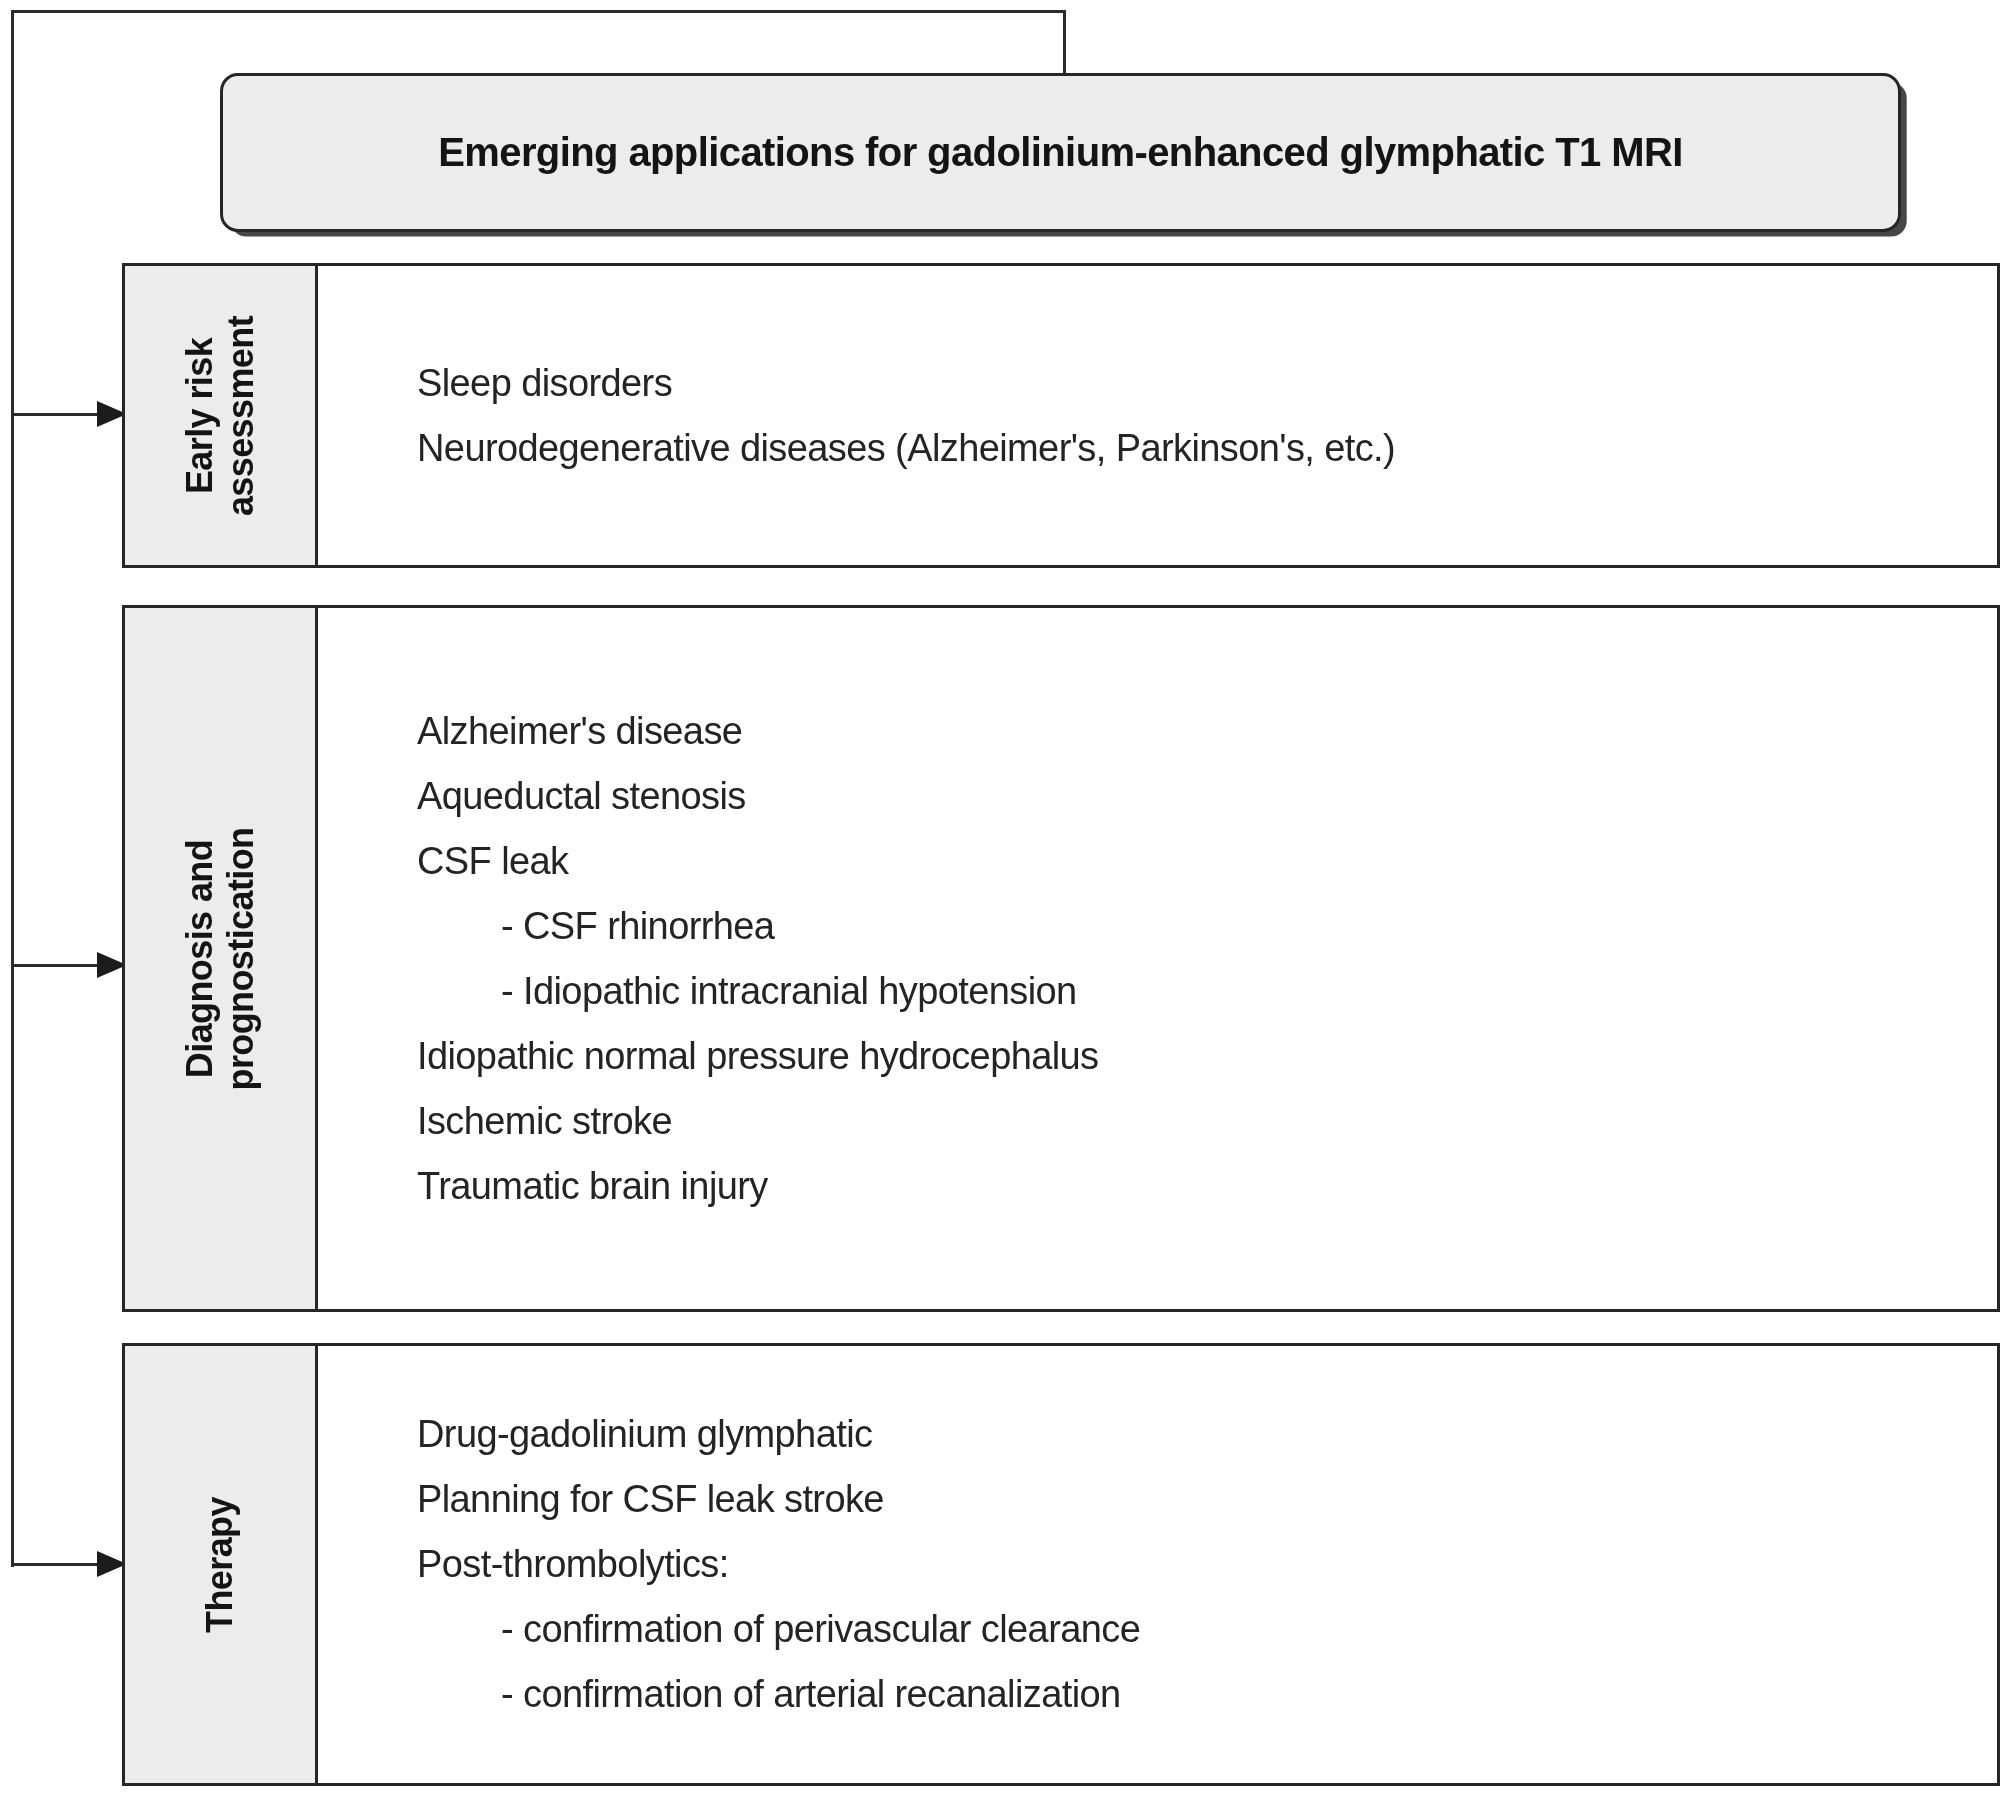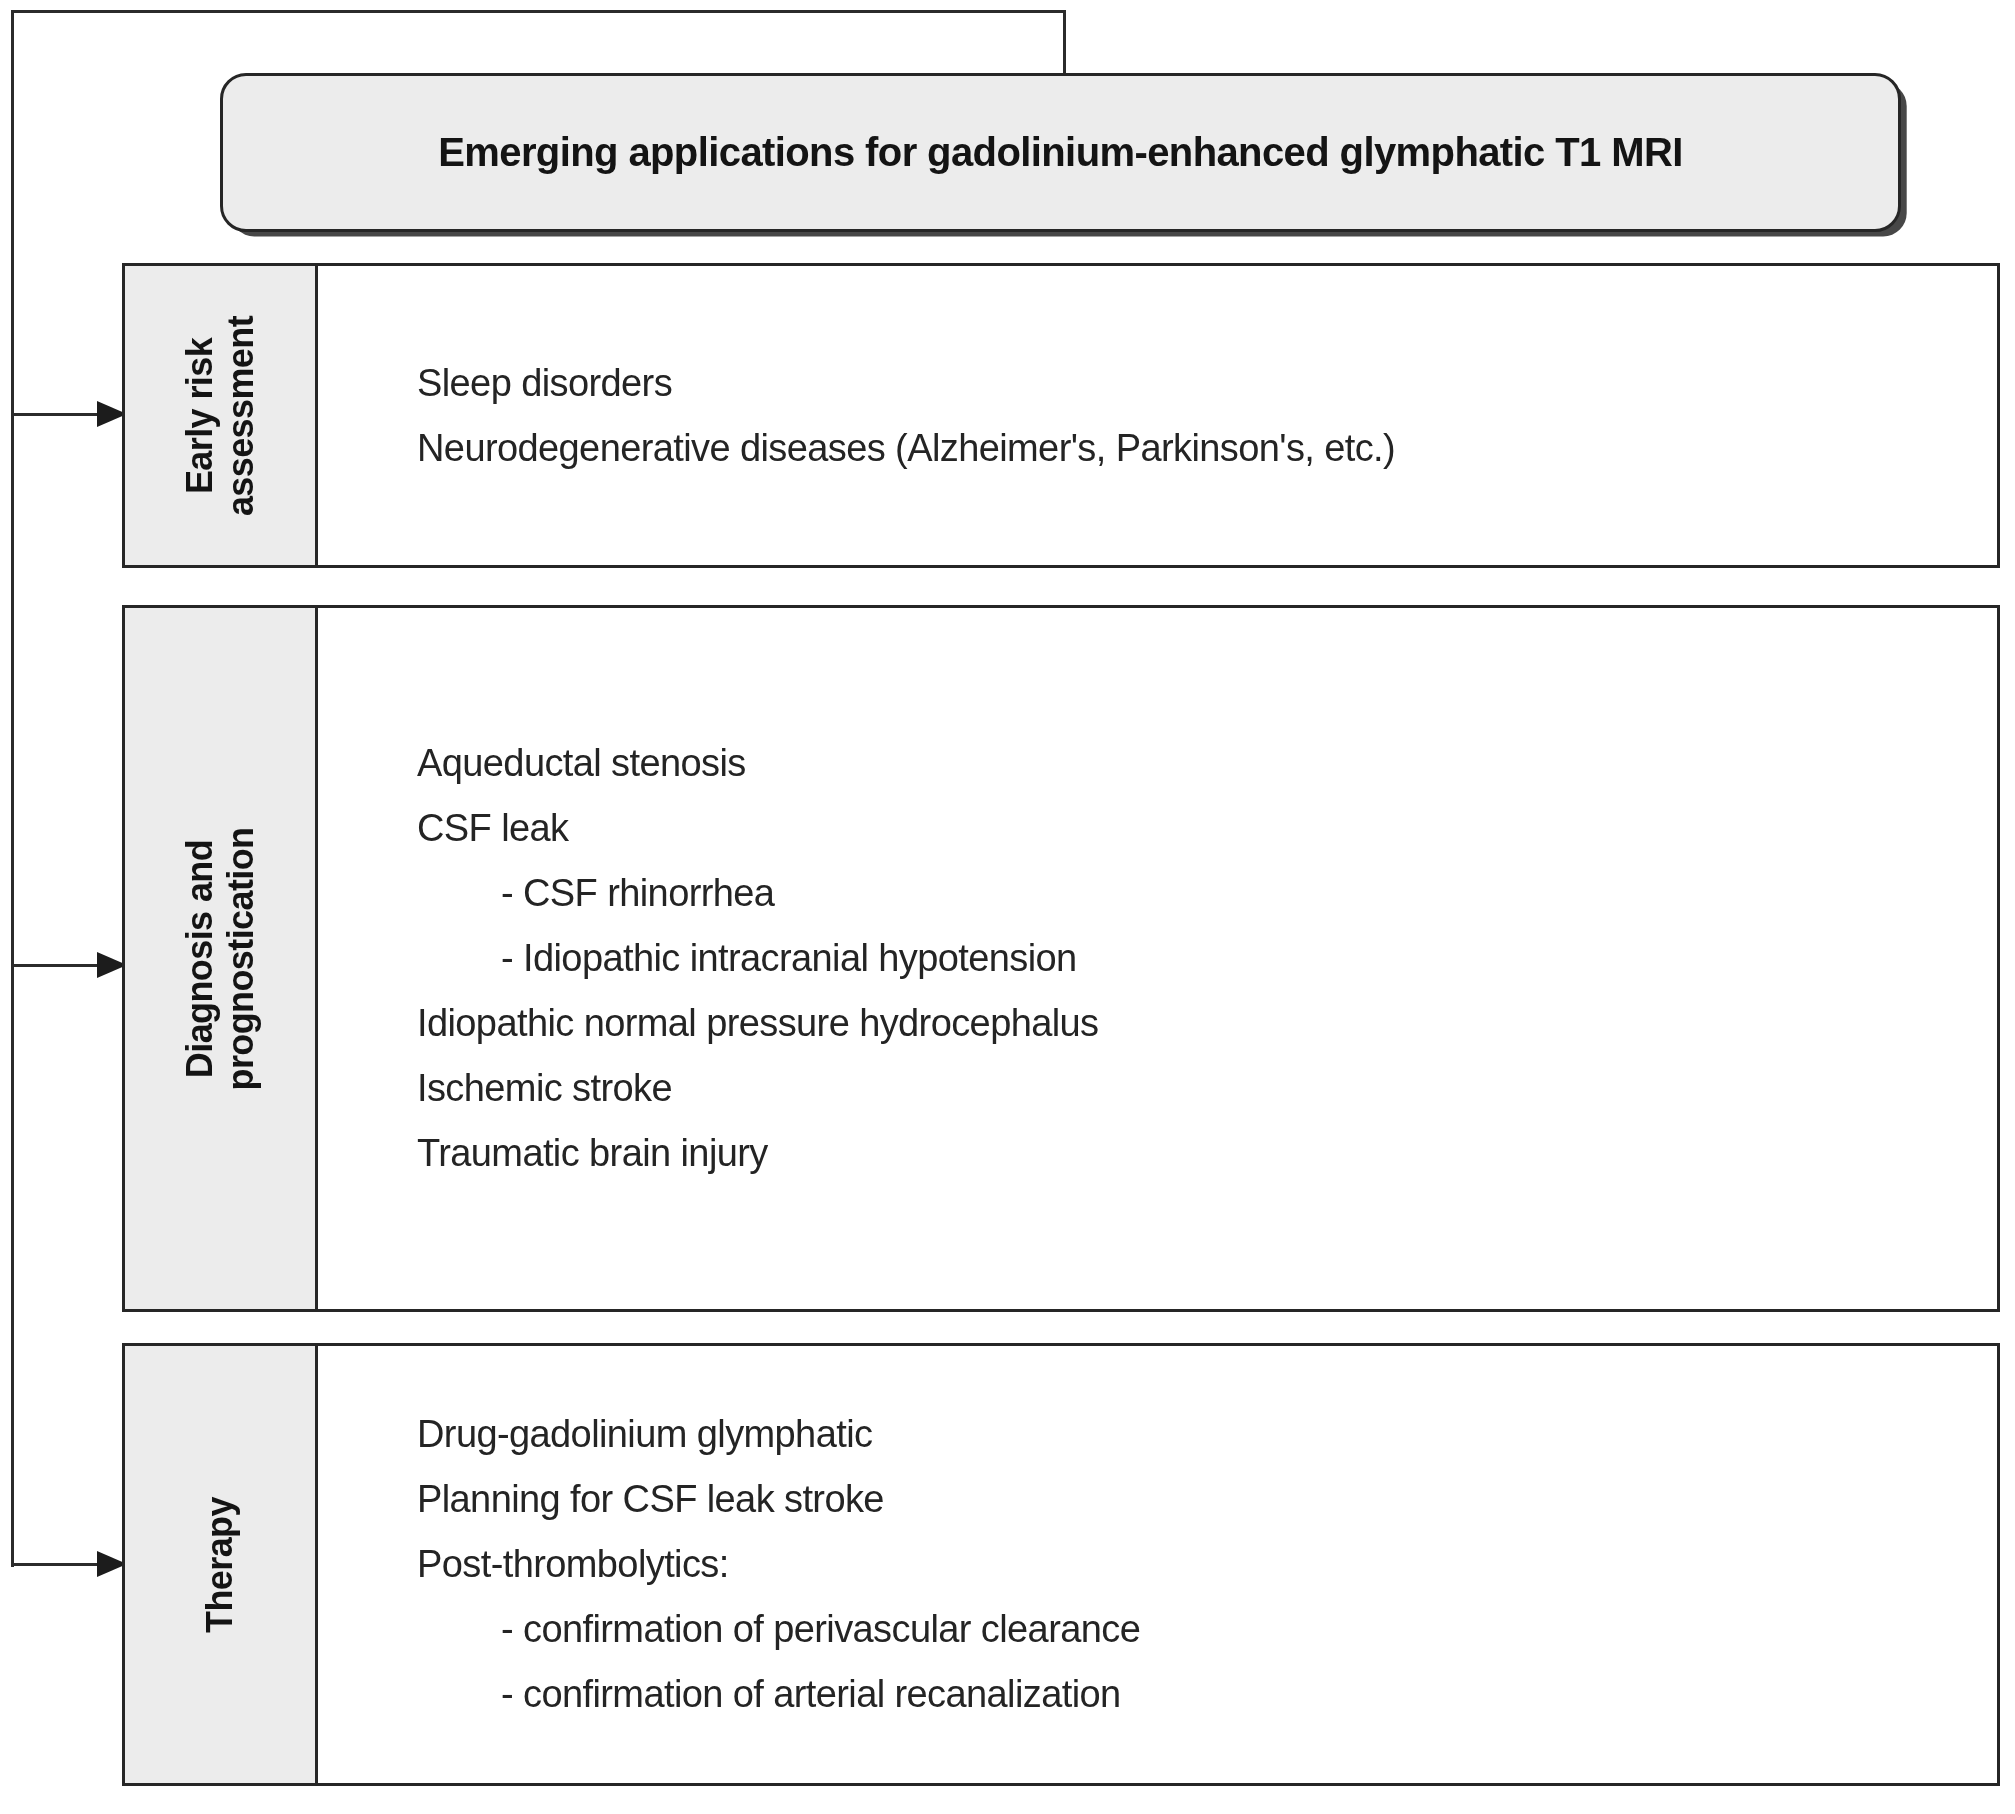--- a/index.html
+++ b/index.html
@@ -21,21 +21,21 @@
     border-left:30px solid #1c1c1c;
     border-top:13px solid transparent;
     border-bottom:13px solid transparent;
   }
   .arrow1{top:401px;}
   .arrow2{top:952px;}
   .arrow3{top:1551px;}
   
   .titlebox{
     position:absolute;left:220px;top:73px;width:1681px;height:159px;
-    box-sizing:border-box;background:#ececec;border:3.8px solid #262626;border-radius:26px;
+    box-sizing:border-box;background:#ececec;border:3.8px solid #262626;border-radius:18px;
     box-shadow:8.2px 7px 0 -2.5px #474747;
     display:flex;align-items:center;justify-content:center;
   }
   .titlebox span{
     font-size:40px;font-weight:bold;letter-spacing:-0.6px;color:#141414;text-align:center;
   }
   
   .box{
     position:absolute;left:122px;width:1878px;box-sizing:border-box;
     background:#ffffff;border:3.1px solid #262626;display:flex;
@@ -92,20 +92,21 @@
         <div class="item">Sleep disorders</div>
         <div class="item">Neurodegenerative diseases (Alzheimer's, Parkinson's, etc.)</div>
       </div>
   </section>
 
   <section class="box sec2">
     <div class="labelcol">
       <span class="vlabel">Diagnosis and prognostication</span>
     </div>
     <div class="content">
+        <div class="item">Alzheimer's disease</div>
         <div class="item">Aqueductal stenosis</div>
         <div class="item">CSF leak</div>
         <div class="item indent">- CSF rhinorrhea</div>
         <div class="item indent">- Idiopathic intracranial hypotension</div>
         <div class="item">Idiopathic normal pressure hydrocephalus</div>
         <div class="item">Ischemic stroke</div>
         <div class="item">Traumatic brain injury</div>
       </div>
   </section>
 

